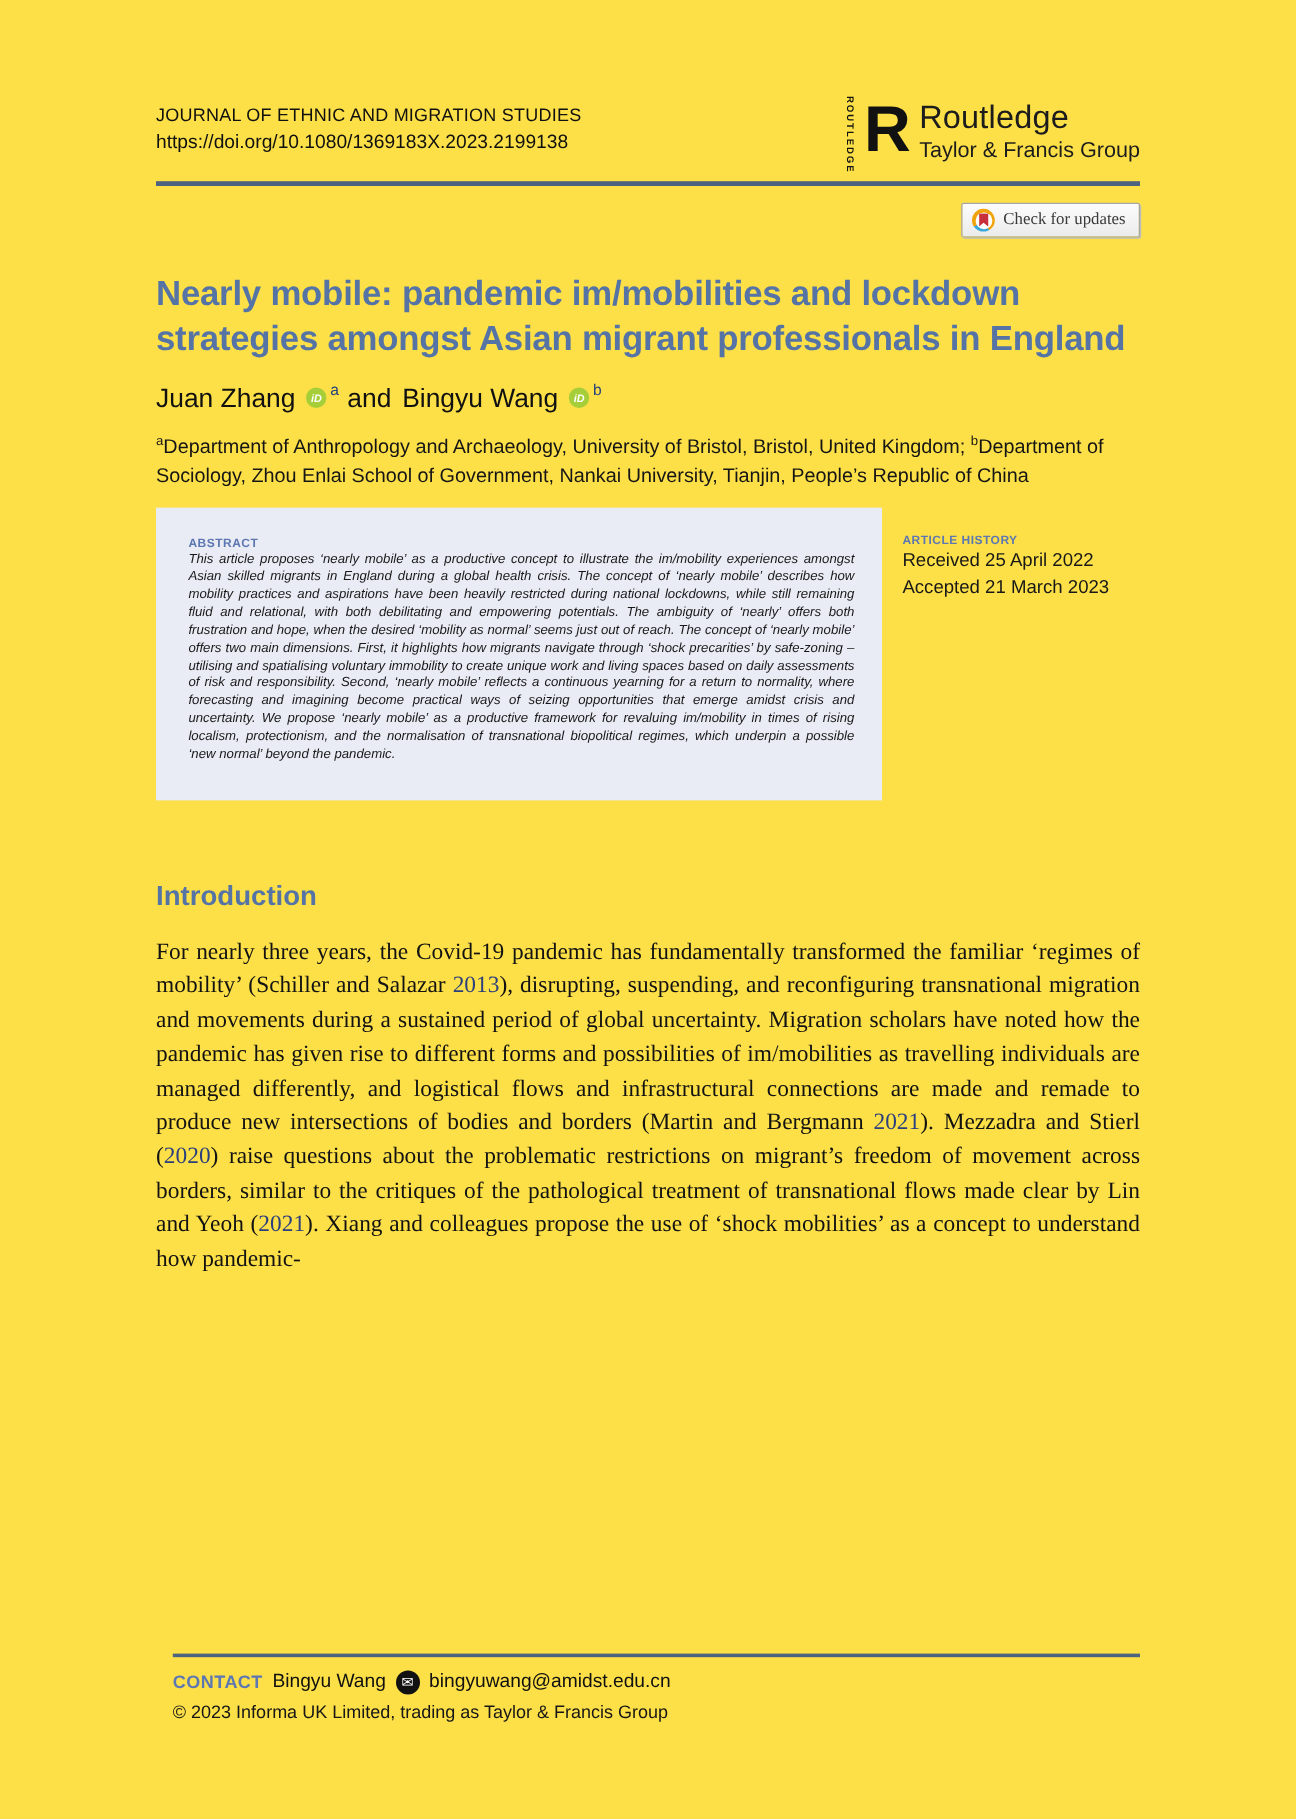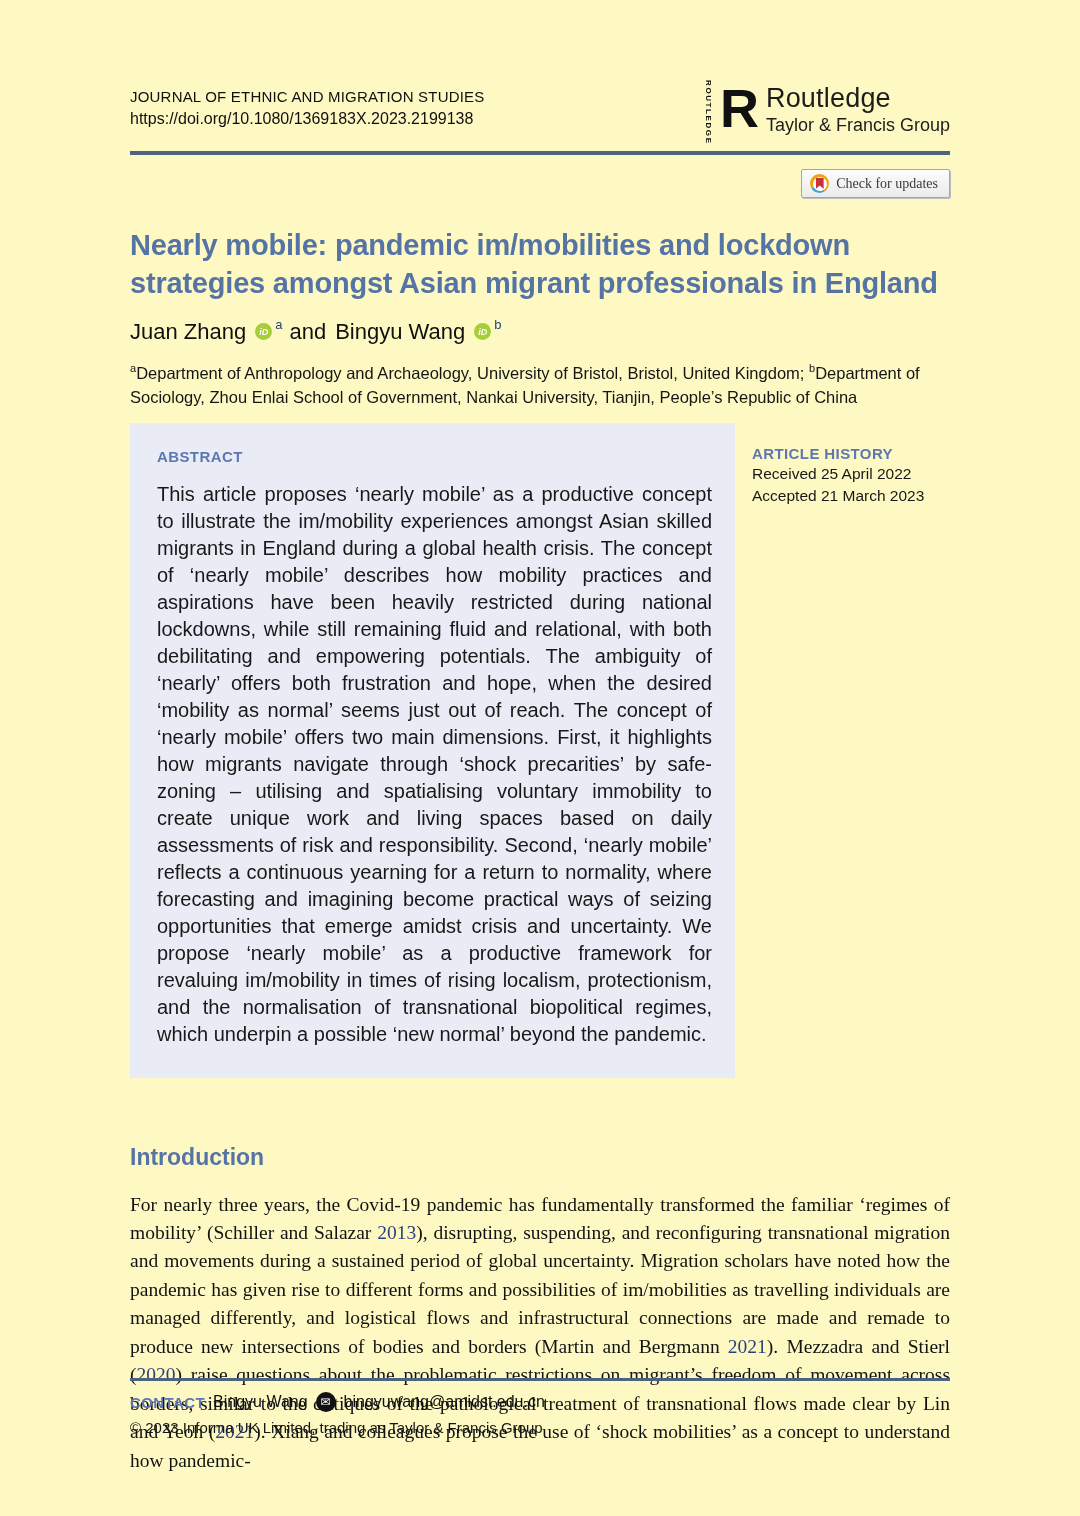--- a/index.html
+++ b/index.html
@@ -1,21 +1,21 @@
 <!DOCTYPE html>
 <html><head>
 <meta charset="utf-8">
 <style>
   * { margin:0; padding:0; box-sizing:border-box; }
   html,body { background:#ffffff; }
   .page {
     position:relative;
     width:1080px; height:1516px;
     margin:0 auto;
-    background:#fef9c3;
+    background:#fde047;
     font-family:"Liberation Sans", sans-serif;
     color:#1a1a1a;
     padding:88px 130px 0 130px;
     overflow:hidden;
   }
 
   
   .masthead { display:flex; justify-content:space-between; align-items:flex-start; }
   .journal-name { font-size:15px; letter-spacing:.2px; color:#101010; }
   .doi { font-size:16px; margin-top:5px; color:#101010; }
@@ -63,37 +63,37 @@
   }
   .aff-sup { font-size:13px; color:#26417e; vertical-align:super; line-height:1; margin-left:1px; position:relative; top:-7px; }
   .and-sep { margin:0 9px 0 7px; }
 
   .affiliations { margin-top:15px; font-size:16.5px; line-height:1.5; color:#151515; max-width:820px; }
   .affiliations sup { font-size:11px; }
 
   
   .abstract-row { display:flex; margin-top:13px; gap:17px; }
   .abstract-box { width:605px; flex:0 0 auto; background:#e9ecf5; padding:25px 23px 30px 27px; }
-  .block-heading { font-size:15px; font-weight:bold; color:#5d77b2; letter-spacing:.4px; }
-  .abstract-text { margin-top:16px; font-size:20px; line-height:1.35; text-align:justify; color:#181818; }
+  .block-heading { font-size:10px; font-weight:bold; color:#5d77b2; letter-spacing:.4px; }
+  .abstract-text { margin-top:0; font-size:11px; line-height:1.35; text-align:justify; color:#181818;font-style:italic; }
   .sidebar { flex:1; padding-top:22px; }
   .sidebar-text { margin-top:2px; font-size:15.5px; line-height:1.34; color:#181818; }
   .keywords-block { margin-top:22px; }
 
   
   .intro-section { margin-top:66px; }
   .section-heading { font-size:23px; font-weight:bold; color:#5574a5;margin-top:28px; }
   .body-par {
     margin-top:20px; font-family:"Liberation Serif", serif;
     font-size:19.5px; line-height:1.46; text-align:justify; color:#121212;
   }
   .cite { color:#2c3f7d; }
 
   
-  .footer { position:absolute; left:130px; right:130px; top:1378px; }
+  .footer { position:absolute; left:144px; right:130px; top:1378px; }
   .footer-rule { height:3px; background:#4c6480; }
   .contact-line { margin-top:11px; display:flex; align-items:center; gap:8px; font-size:16px; color:#101010; }
   .contact-label { color:#5d77b2; font-weight:bold; font-size:15px; letter-spacing:.4px; }
   .email-icon {
     display:inline-flex; align-items:center; justify-content:center;
     width:20px; height:20px; border-radius:50%; background:#111; color:#fff; font-size:12px;
   }
   .copyright { margin-top:7px; font-size:15px; color:#161616; }
 </style>
 </head>

